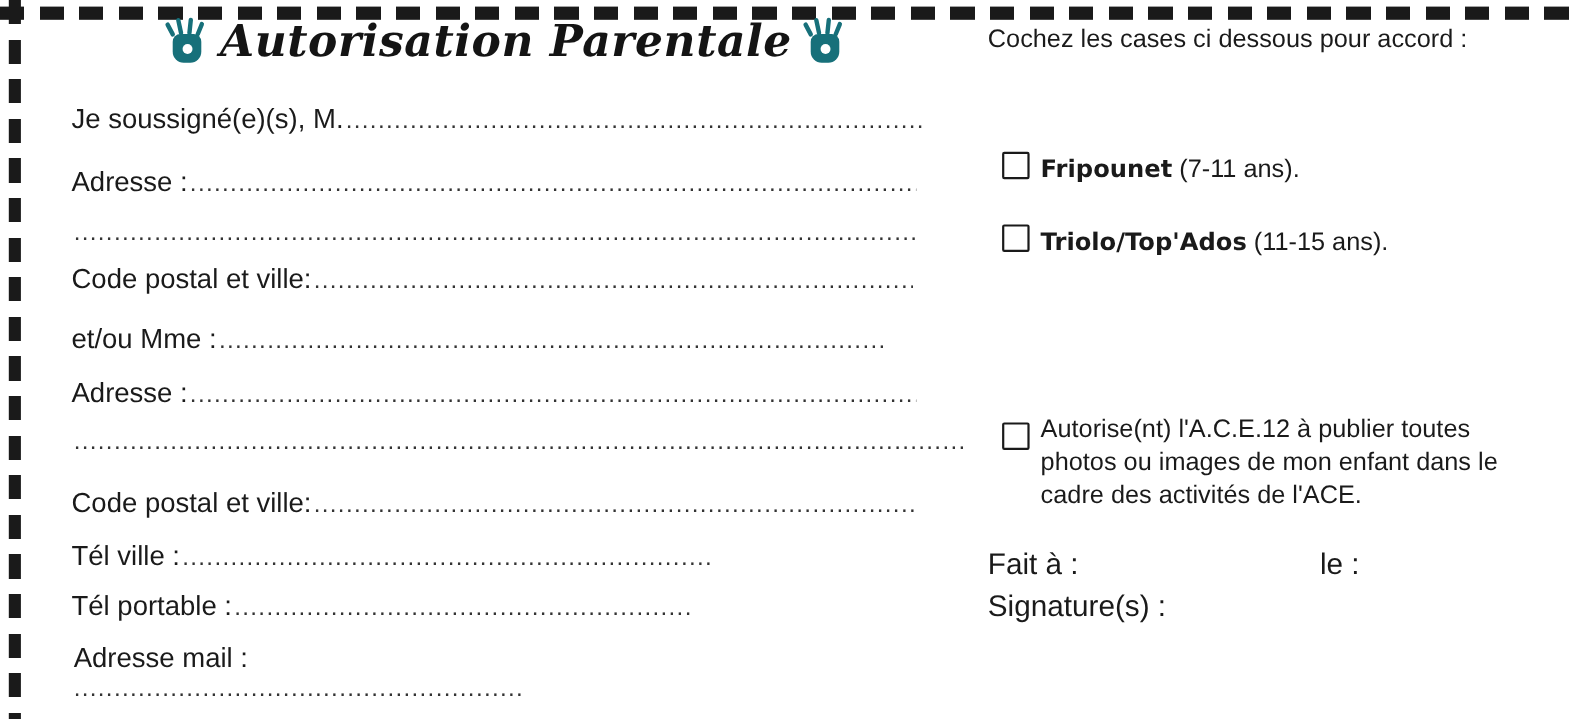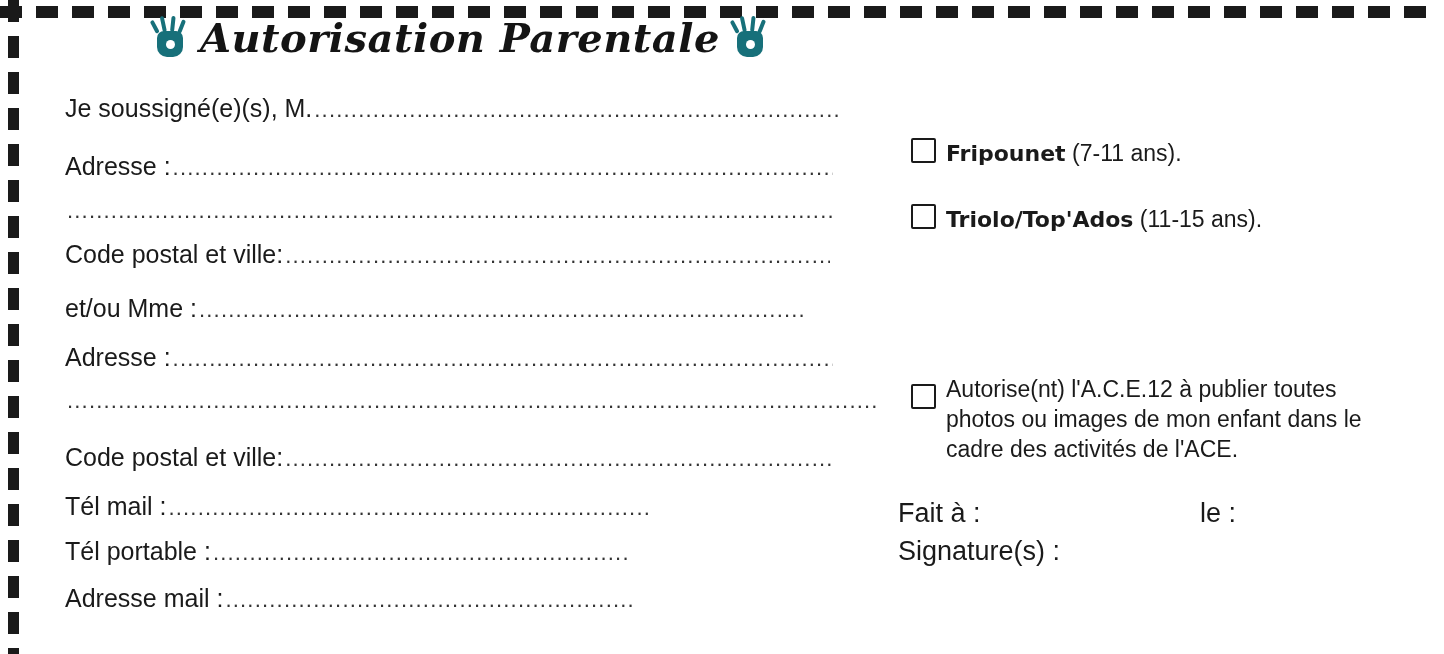--- a/index.html
+++ b/index.html
@@ -236,37 +236,38 @@
     <div class="form-line" style="top:388px;">
       <span class="dots" style="width:810px;">......................................................................................................................................</span>
     </div>
 
     <div class="form-line" style="top:443px;">
       <span class="form-label">Code postal et ville:</span>
       <span class="dots" style="width:550px;">........................................................................................................</span>
     </div>
 
     <div class="form-line" style="top:492px;">
-      <span class="form-label">Tél mail :</span>
+      <span class="form-label">Tél ville :</span>
       <span class="dots" style="width:480px;">................................................................................</span>
     </div>
 
     <div class="form-line" style="top:537px;">
       <span class="form-label">Tél portable :</span>
       <span class="dots" style="width:415px;">.................................................................</span>
     </div>
 
-    <div class="form-line" style="top:584px;">
+    <div class="form-line" style="top:584px;flex-direction:column;">
       <span class="form-label">Adresse mail :</span>
       <span class="dots" style="width:410px;">................................................................</span>
     </div>
   </div>
 
   <div class="col-right">
 
+    <div class="r-text" style="top:20px; left:18px; width:520px;">Cochez les cases ci dessous pour accord :</div>
 
 
     <div class="check-row" style="top:138px; left:-5px; width:520px;">
       <span class="checkbox"></span>
       <span class="check-label">
         <span class="bold-name">Fripounet</span><span> (7-11 ans).</span>
       </span>
     </div>
 
     <div class="check-row" style="top:204px; left:-5px; width:520px;">

